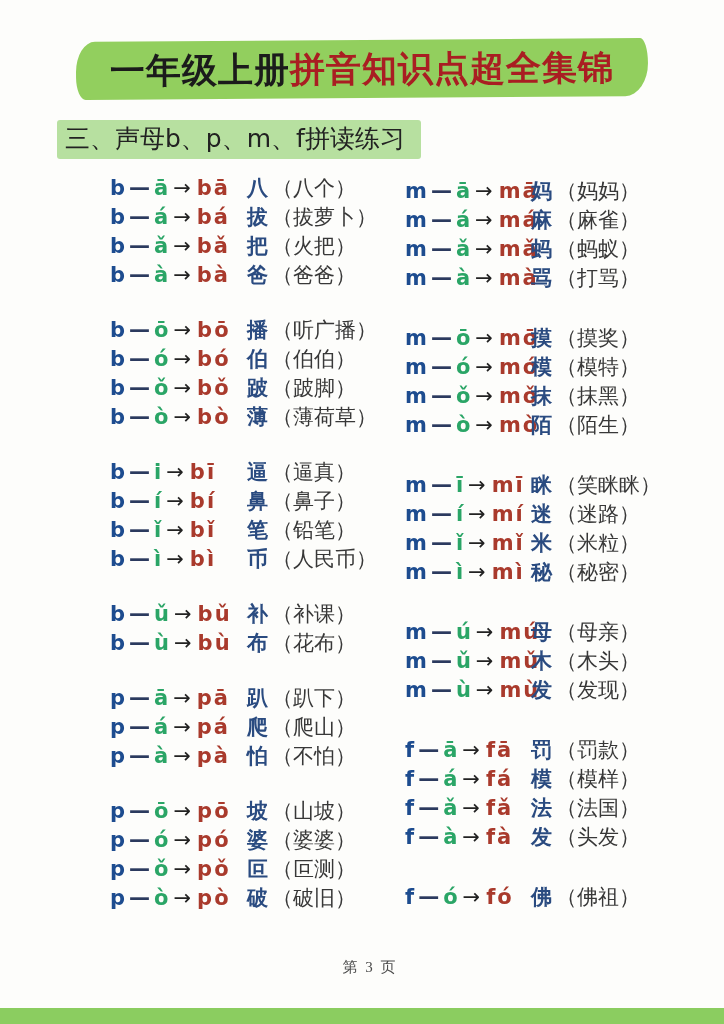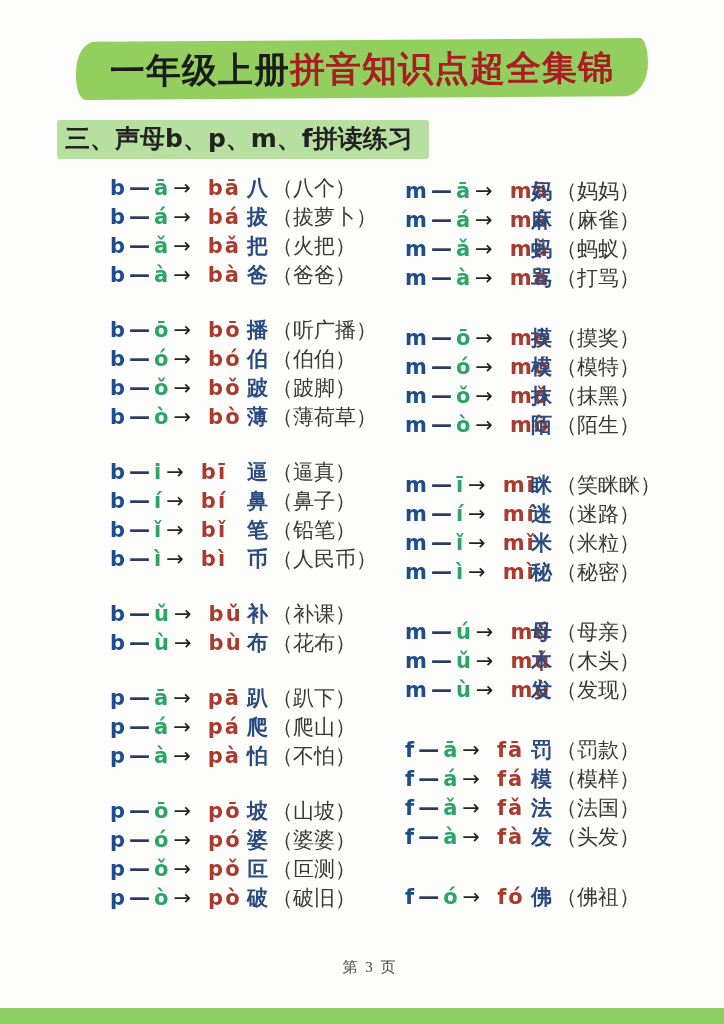--- a/index.html
+++ b/index.html
@@ -16,42 +16,42 @@
     transform:rotate(-0.4deg);
     display:flex;align-items:center;justify-content:center;
   }
   .title-band .t-black{color:#1b1b1b;font-size:35px;font-weight:800;letter-spacing:1px;}
   .title-band .t-red{color:var(--title-red);font-size:35px;font-weight:800;letter-spacing:1px;}
   
   .section-heading{
     position:absolute;left:57px;top:120px;
     background:var(--head-hl);
     padding:2px 16px 4px 8px;border-radius:3px;
-    font-size:25px;font-weight:700;color:#222;
+    font-size:25px;font-weight:400;color:#222;
     white-space:nowrap;
     text-align:center;
   }
   
   .col{position:absolute;}
   .col-left{left:110px;top:173px;}
   .col-right{left:405px;top:176px;}
   .group{margin-bottom:26px;}
   .col-right .group{margin-bottom:31px;}
   .row{
     height:29px;display:flex;align-items:center;white-space:nowrap;
     font-size:21px;
   }
   .formula{display:inline-flex;align-items:center;font-weight:700;}
   .col-left .formula{width:137px;}
   .col-right .formula{width:126px;}
   .ini{color:var(--ini);}
   .dash{color:var(--dash);margin:0 4px;font-weight:700;}
   .vow{color:var(--vow);}
   .arr{color:var(--arr);margin:0 5px;font-weight:400;}
-  .res{color:var(--res);letter-spacing:2px;margin-left:12px;}
+  .res{color:var(--res);letter-spacing:2px;margin-left:1px;}
   .char{color:var(--char);font-weight:600;margin-right:4px;}
   .word{color:var(--dark);font-weight:500;font-family:Liberation Mono, monospace;}
   
   .footer{
     position:absolute;left:8px;top:958px;width:724px;text-align:center;
     font-family:"Liberation Serif","DejaVu Serif",serif;
     font-size:15px;color:#4a4a4a;letter-spacing:2px;
   }
   
   .bottom-bar{

